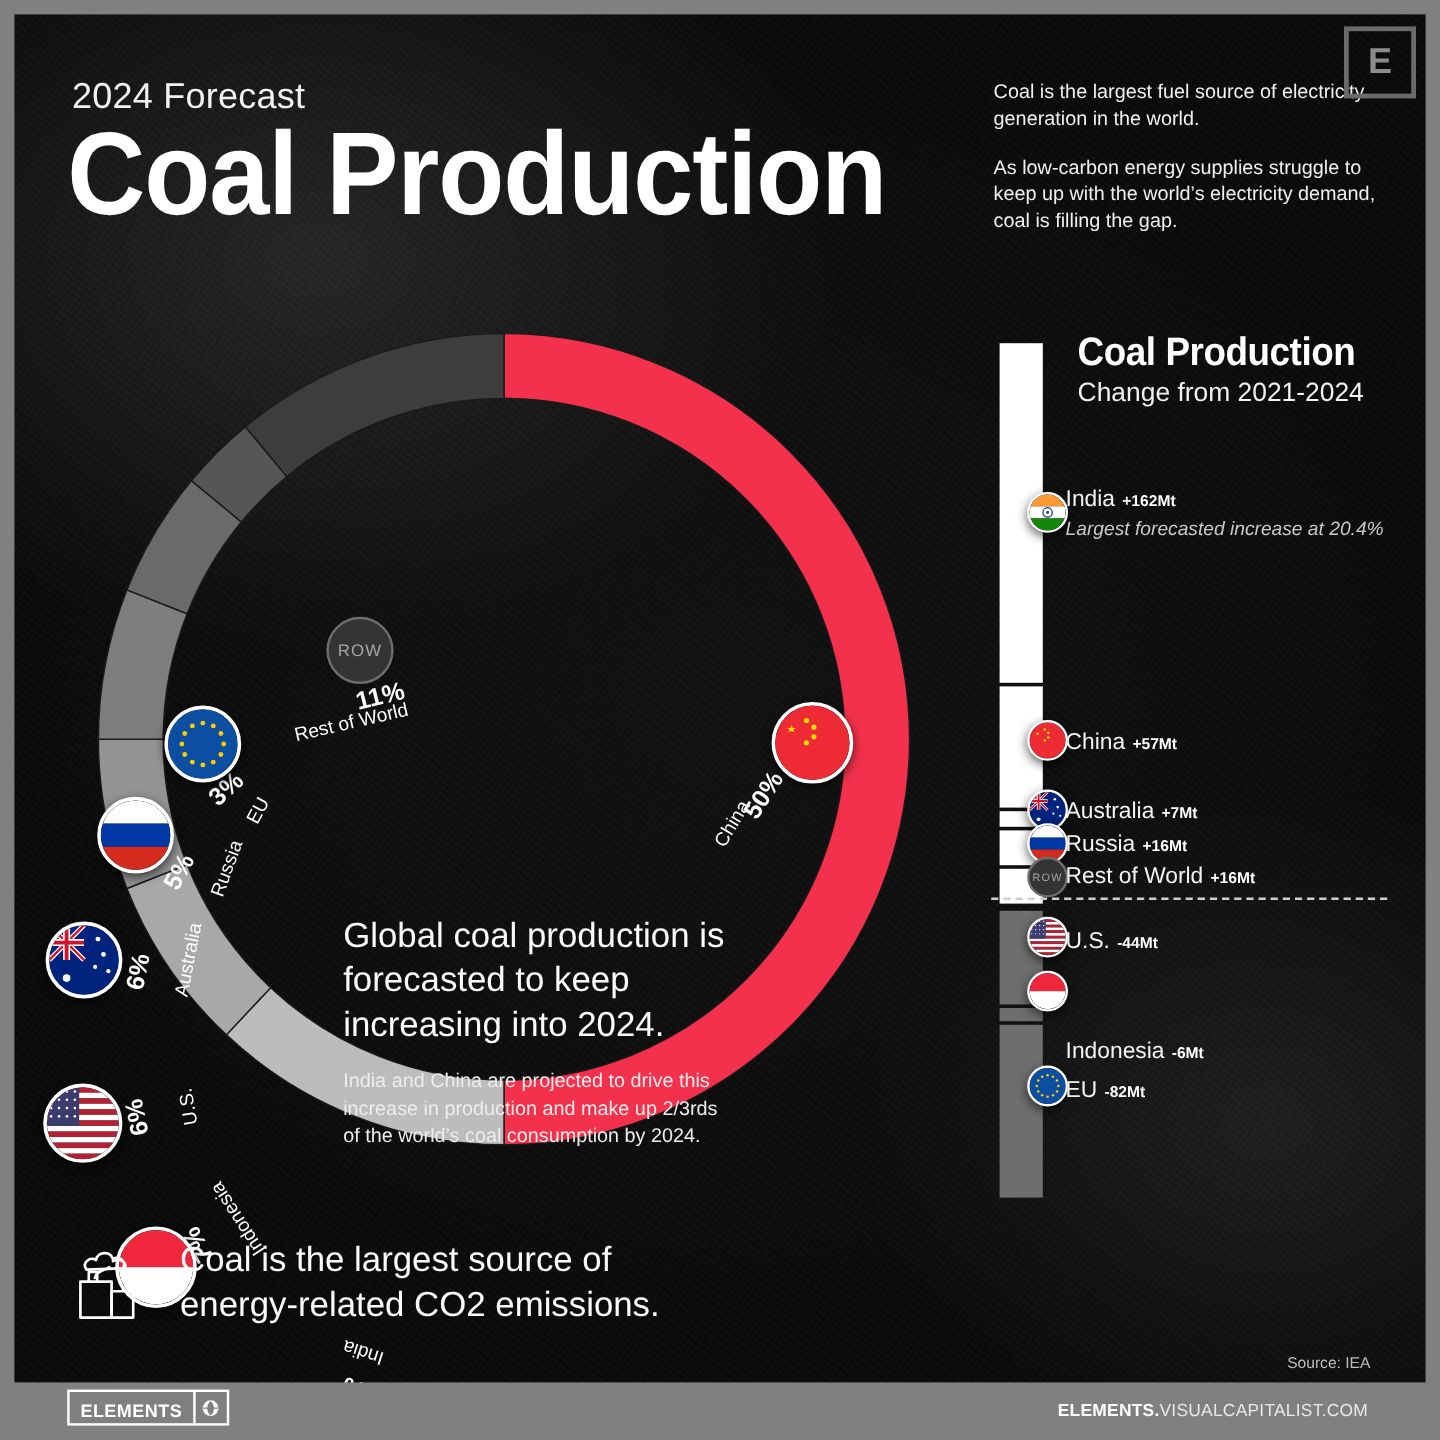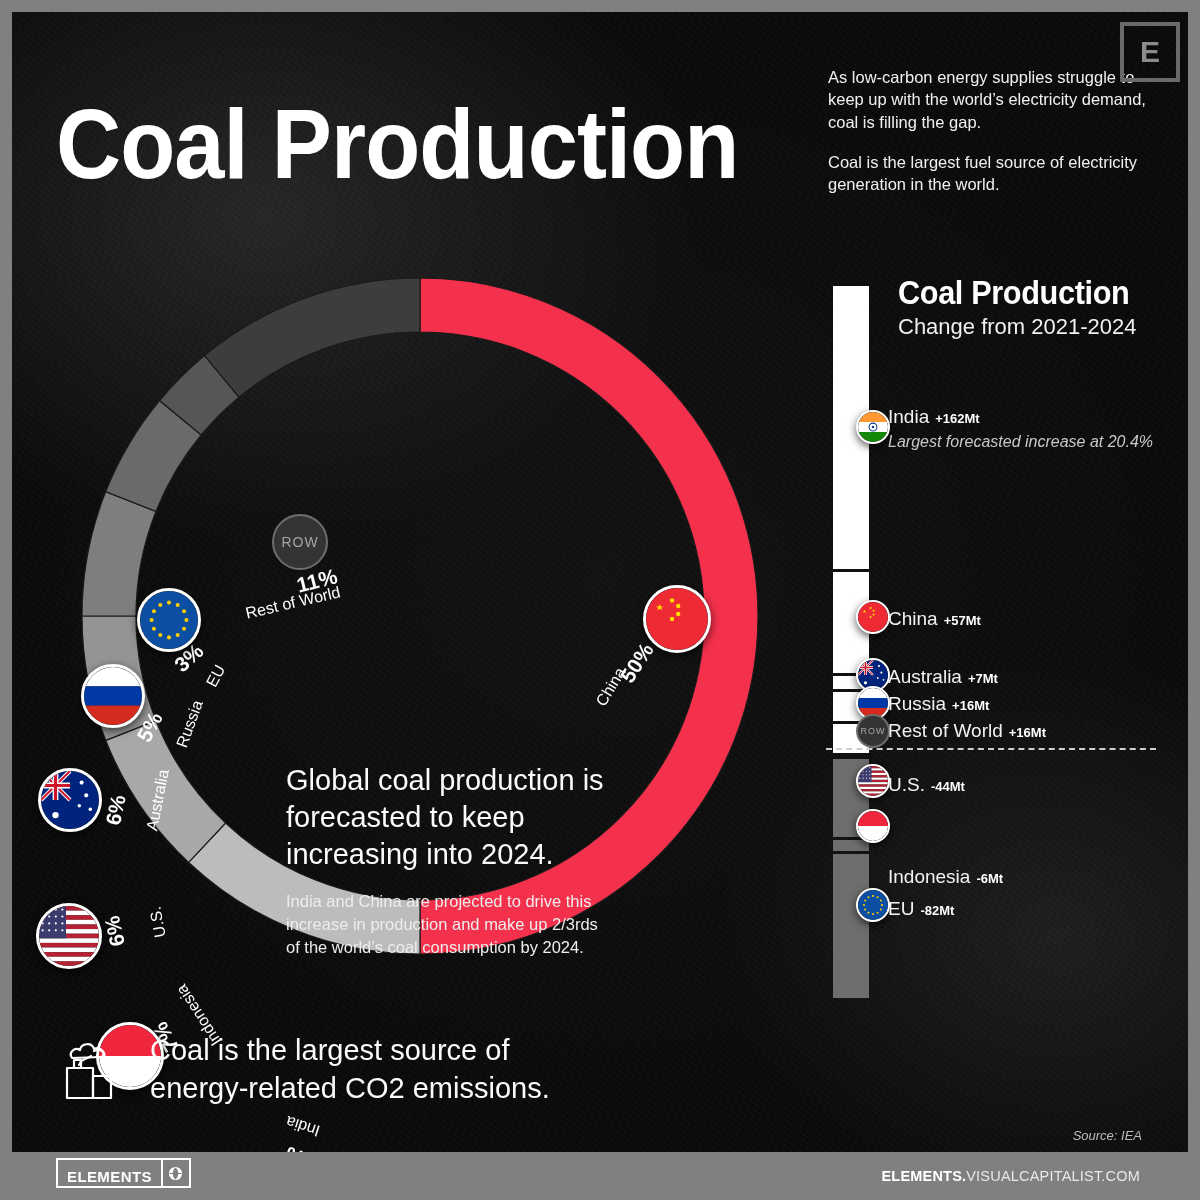--- a/index.html
+++ b/index.html
@@ -74,41 +74,42 @@
   .zeroline{position:absolute;left:0;width:330px;border-top:2px dashed #cfcfcf;}
   .entry{position:absolute;left:62px;white-space:nowrap;}
   .entry .nm{font-size:19px;font-weight:400;color:#f2f2f2;}
   .entry .vl{font-size:13px;font-weight:700;color:#ffffff;margin-left:6px;}
   .entry .note{display:block;font-size:16px;font-style:italic;color:#c9c9c9;line-height:1.25;margin-top:4px;font-weight:300;text-align:right;}
 
   
   .co2line{position:absolute;left:150px;top:1032px;width:420px;font-size:29px;line-height:1.3;font-weight:300;color:#fafafa;}
   .factory{position:absolute;left:62px;top:1030px;width:76px;height:72px;}
   .cop{position:absolute;left:568px;top:1036px;width:560px;font-size:17.5px;line-height:1.42;color:#f4f4f4;font-weight:400;}
-  .source{position:absolute;right:58px;top:1128px;font-size:13px;font-style:italic;color:#bdbdbd;}
+  .source{position:absolute;right:58px;top:1128px;font-size:13px;color:#bdbdbd;}
 
   
   .footLogo{position:absolute;left:56px;bottom:12px;height:26px;border:2px solid #fff;display:flex;align-items:stretch;}
   .footLogo .t{display:flex;align-items:center;padding:16px 9px;font-size:15px;font-weight:700;letter-spacing:.4px;color:#fff;}
   .footLogo .d{border-left:2px solid #fff;width:26px;display:flex;align-items:center;justify-content:center;}
   .footUrl{position:absolute;right:60px;bottom:16px;font-size:14.5px;letter-spacing:.2px;color:#ffffff;margin-top:24px;}
   .footUrl b{font-weight:700;}
   .footUrl span{font-weight:400;color:#e8e8e8;}
 </style>
 </head>
 <body>
 
 <div id="canvas">
   <div id="grain"></div>
 
+  <div class="kicker">2024 Forecast</div>
   <div class="bigtitle">Coal Production</div>
 
   <div class="introblock">
+    <p>Coal is the largest fuel source of electricity generation in the world.</p>
     <p>As low-carbon energy supplies struggle to keep up with the world’s electricity demand, coal is filling the gap.</p>
-    <p>Coal is the largest fuel source of electricity generation in the world.</p>
   </div>
 
   <div class="elogo">E</div>
 
   <div id="donutWrap">
     <svg id="donutSvg" width="800" height="760">
         <path d="M420,38 A338,338 0 0 1 420,714 L420,660 A284,284 0 0 0 420,92 Z" fill="#F4314C" stroke="#1a1a1a" stroke-width="1.2"></path>
         <path d="M420,714 A338,338 0 0 1 188.62307819610334,622.3913960684372 L225.5886219162525,583.027090187681 A284,284 0 0 0 420,660 Z" fill="#BCBCBC" stroke="#1a1a1a" stroke-width="1.2"></path>
         <path d="M188.62307819610334,622.3913960684372 A338,338 0 0 1 105.73554776977113,500.42609880742134 L155.9434780077367,480.5473729624487 A284,284 0 0 0 225.5886219162525,583.027090187681 Z" fill="#A8A8A8" stroke="#1a1a1a" stroke-width="1.2"></path>
         <path d="M105.73554776977113,500.42609880742134 A338,338 0 0 1 82,376.00000000000006 L136,376.00000000000006 A284,284 0 0 0 155.9434780077367,480.5473729624487 Z" fill="#949494" stroke="#1a1a1a" stroke-width="1.2"></path>

